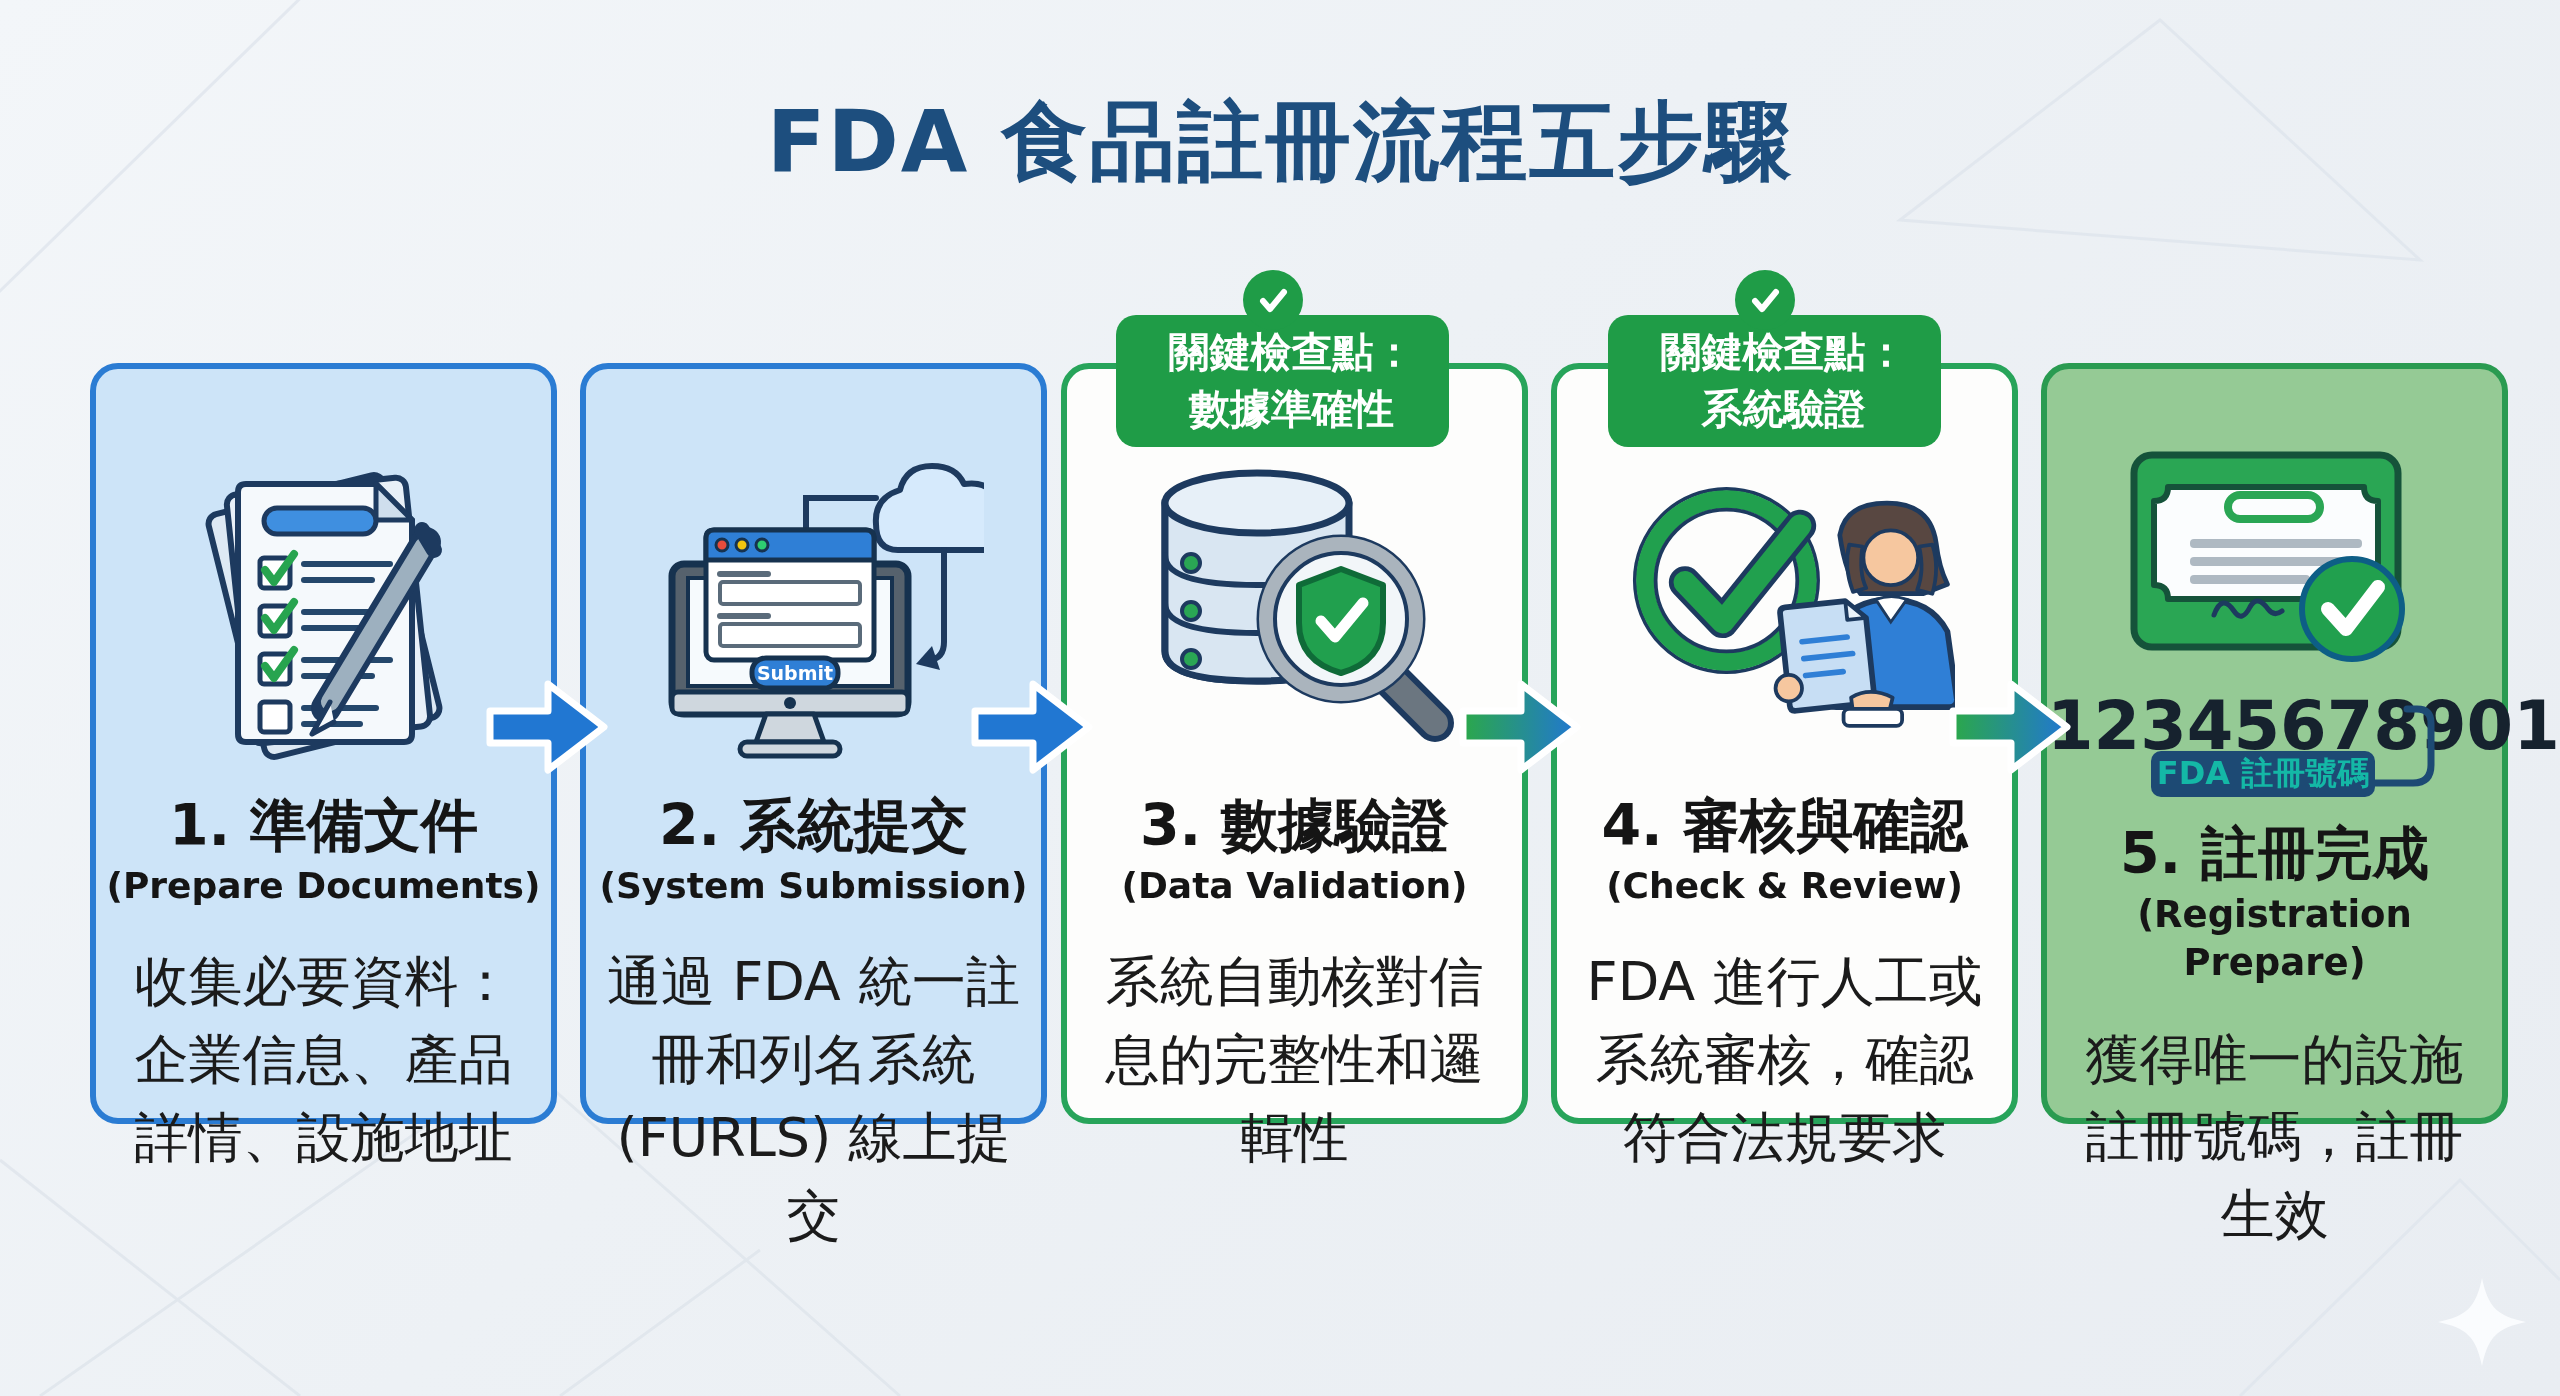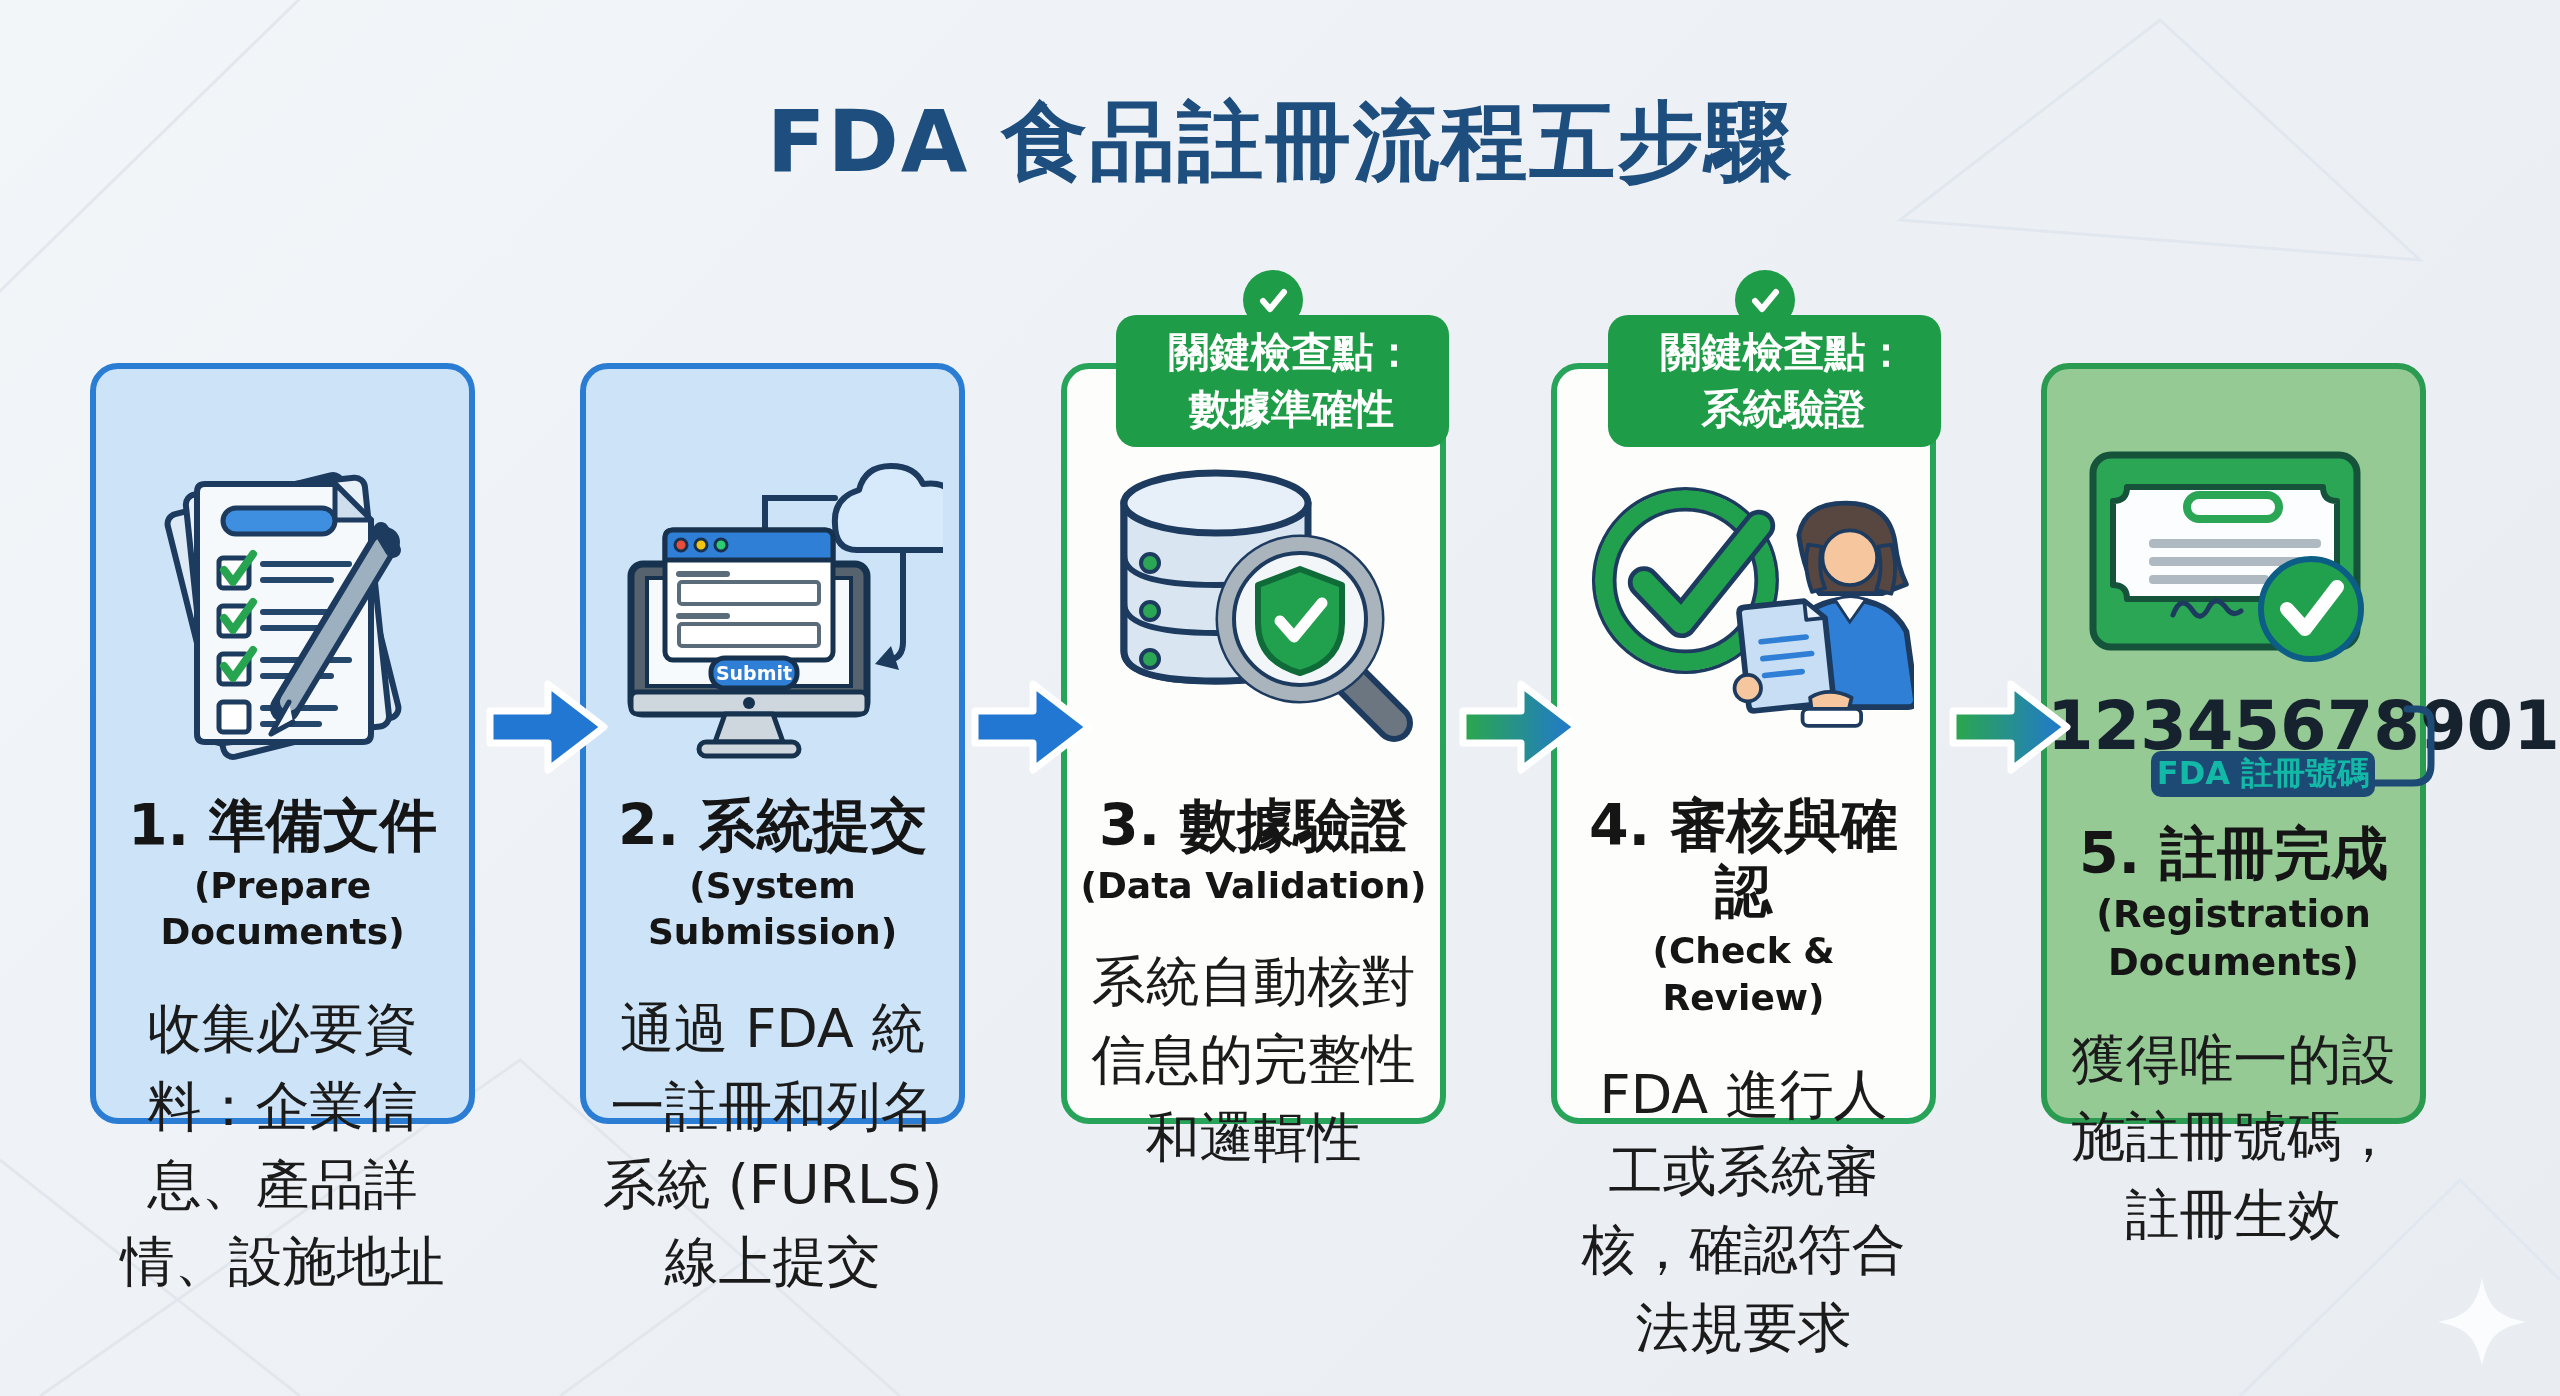--- a/index.html
+++ b/index.html
@@ -7,21 +7,21 @@
     position:relative;width:2560px;height:1396px;overflow:hidden;
     background:linear-gradient(135deg,#f3f6f9 0%,#edf1f5 45%,#e9edf2 100%);
     font-family:"DejaVu Sans","Liberation Sans",sans-serif;
   }
   .bg-pattern{position:absolute;left:0;top:0;width:100%;height:100%;}
   .title{
     position:absolute;top:84px;left:0;width:100%;margin:0;
     text-align:center;font-size:86px;font-weight:800;color:#1d4e7e;letter-spacing:2px;
   }
   .card{
-    position:absolute;top:363px;width:385px;height:761px;
+    position:absolute;top:363px;width:467px;height:761px;
     border-radius:28px;box-sizing:border-box;
   }
   .card.blue{background:#cde4f8;border:6px solid #2b7cd3;}
   .card.white{background:#fdfdfc;border:6px solid #27a45a;}
   .card.green{background:#95ca95;border:6px solid #2a9b51;}
   .card-icon{
     position:absolute;left:50%;transform:translateX(-50%);top:72px;
     width:340px;height:330px;display:flex;align-items:center;justify-content:center;
   }
   .card.green .card-icon{top:78px;height:220px;}
@@ -242,21 +242,21 @@
     <div class="reg-number">12345678901</div>
     <svg class="reg-bracket" width="78" height="92" viewBox="0 0 78 92">
       <path d="M6 84 H44 Q62 84 62 66 V24 Q62 10 48 10 H38" fill="none" stroke="#1d4a74" stroke-width="7" stroke-linecap="round"></path>
     </svg>
     <div class="reg-badge">
       <span>FDA 註冊號碼</span>
     </div>
 
     <div class="text-block">
       <div class="heading">5. 註冊完成</div>
-      <div class="subheading" style="font-size:37px">(Registration Documents)</div>
+      <div class="subheading" style="font-size:37px">(Registration Prepare)</div>
       <p class="body-text">獲得唯一的設施註冊號碼，註冊生效</p>
     </div>
   </section>
 
   <div class="check-bubble" style="left:1243px">
     <svg width="40" height="40" viewBox="0 0 40 40">
         <path d="M10 21 L17 29 L31 12" fill="none" stroke="#ffffff" stroke-width="6" stroke-linecap="round" stroke-linejoin="round"></path>
       </svg>
   </div>
   <div class="badge" style="left:1116px">

